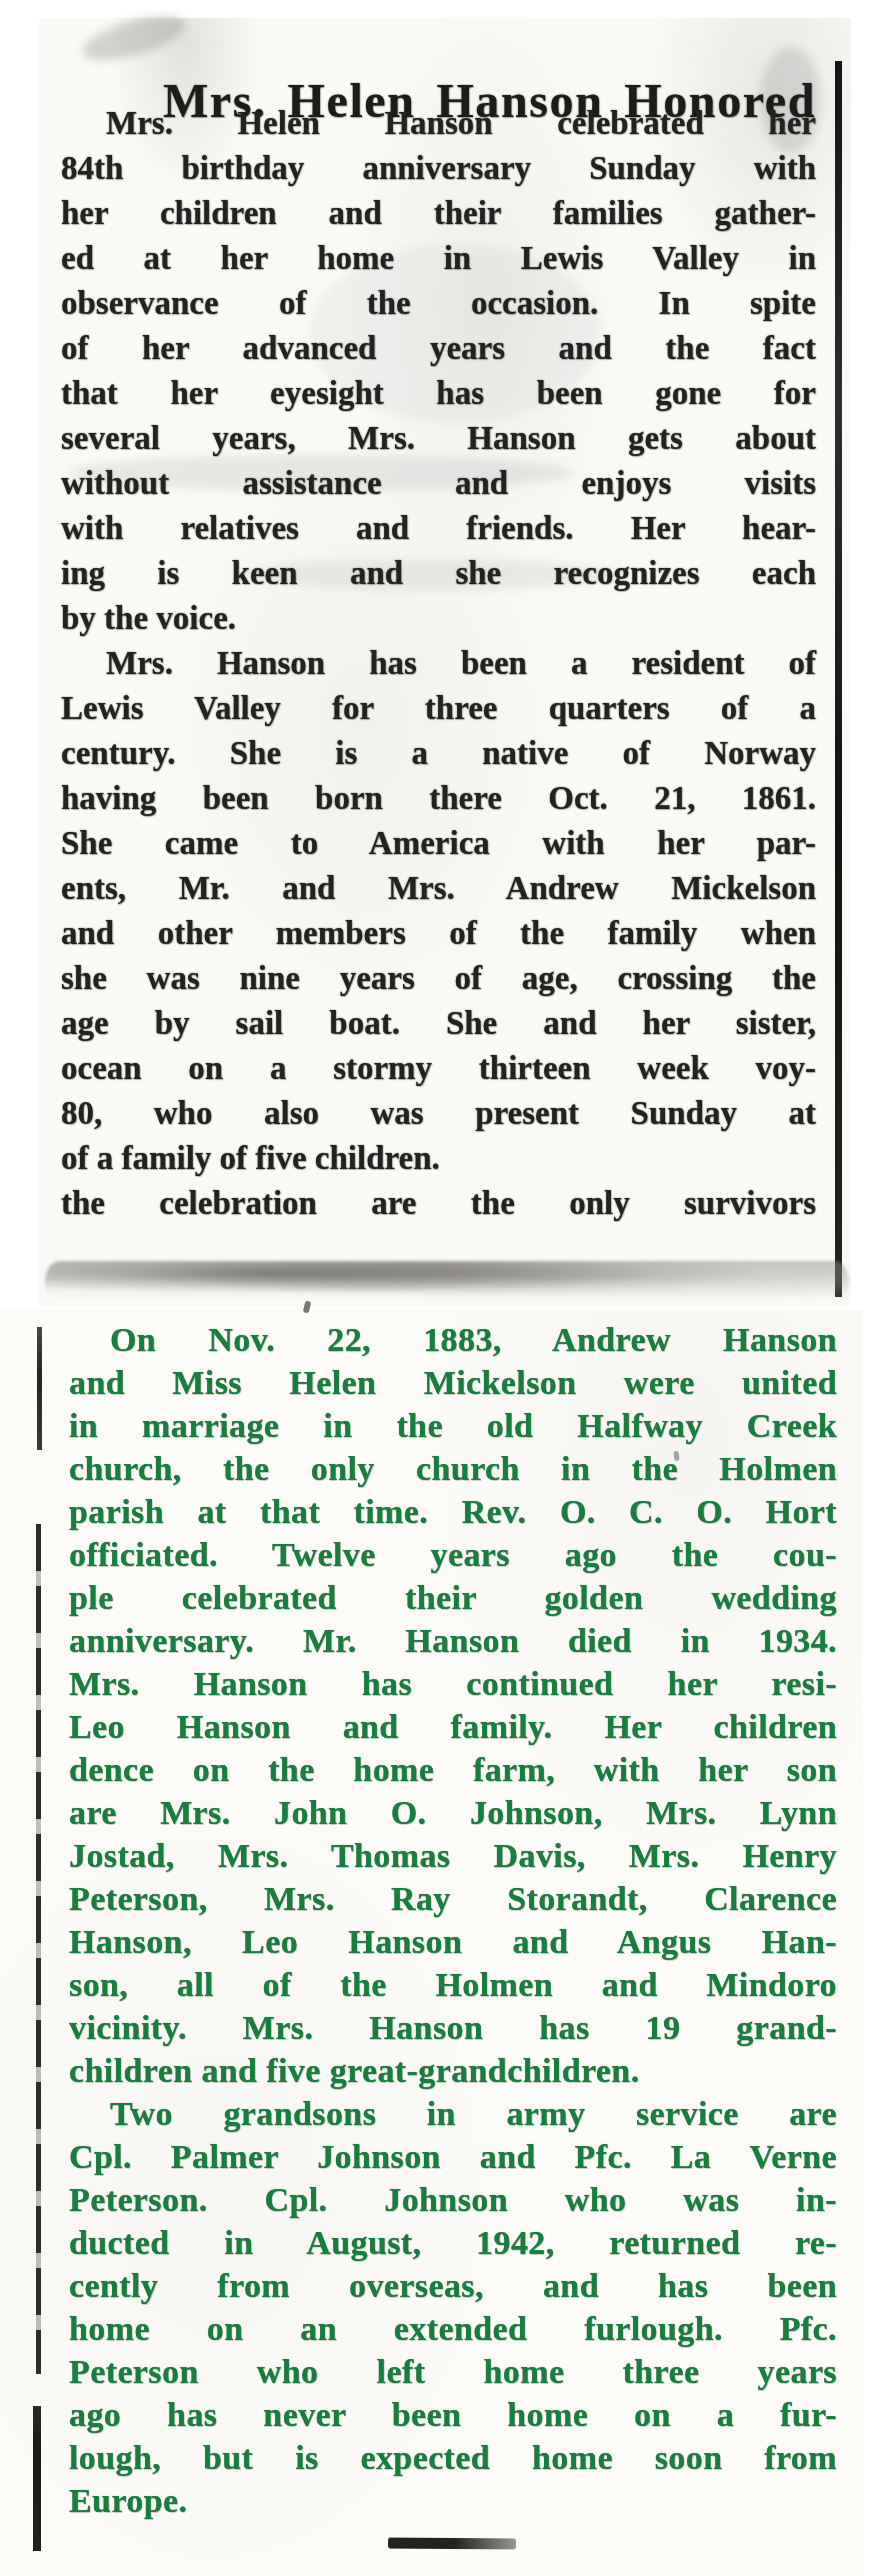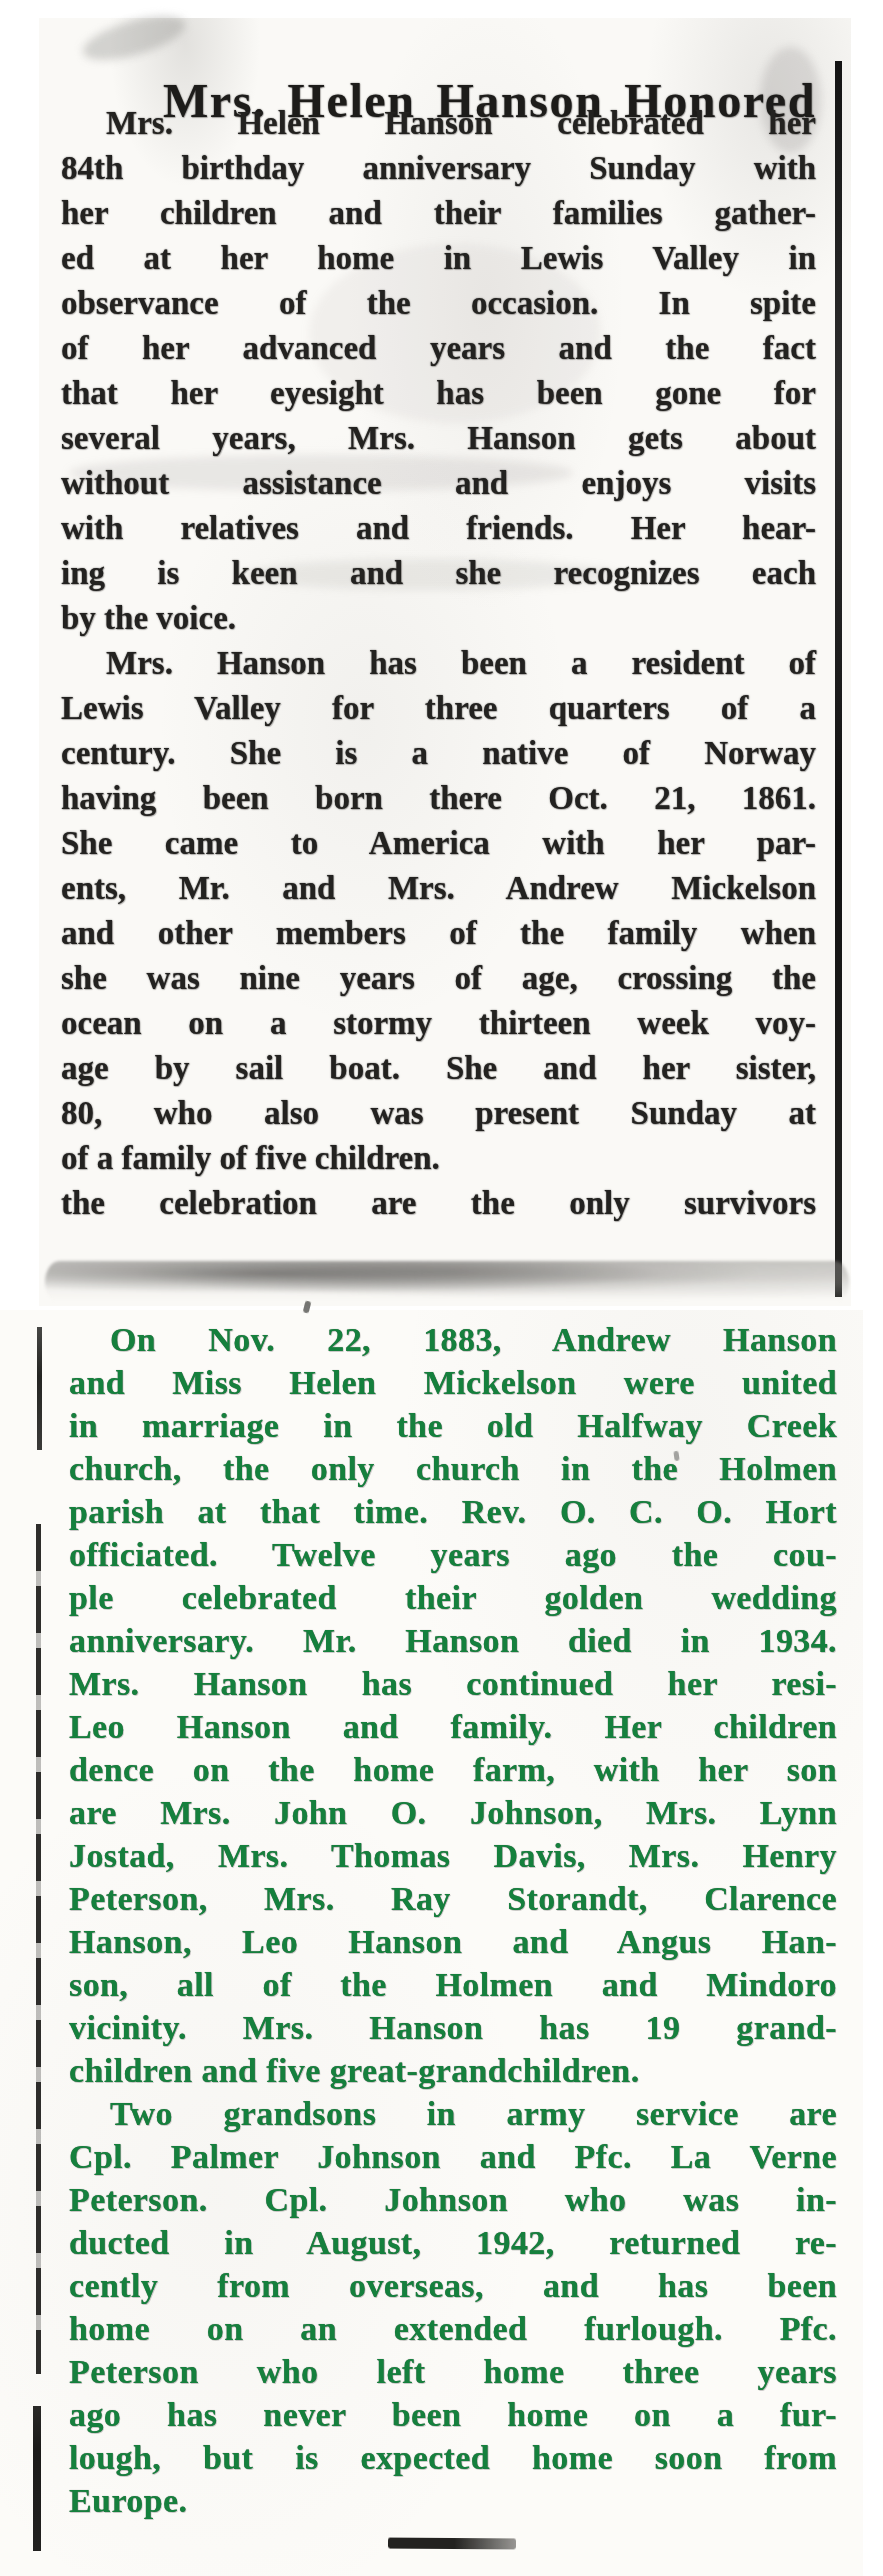--- a/index.html
+++ b/index.html
@@ -137,22 +137,22 @@
     </div>
   <div>
       <div class="line first">Mrs. Hanson has been a resident of</div>
       <div class="line">Lewis Valley for three quarters of a</div>
       <div class="line">century. She is a native of Norway</div>
       <div class="line">having been born there Oct. 21, 1861.</div>
       <div class="line">She came to America with her par-</div>
       <div class="line">ents, Mr. and Mrs. Andrew Mickelson</div>
       <div class="line">and other members of the family when</div>
       <div class="line">she was nine years of age, crossing the</div>
+      <div class="line">age by sail boat. She and her sister,</div>
       <div class="line">ocean on a stormy thirteen week voy-</div>
-      <div class="line">age by sail boat. She and her sister,</div>
       <div class="line">80, who also was present Sunday at</div>
       <div class="line plast">of a family of five children.</div>
       <div class="line">the celebration are the only survivors</div>
     </div>
 </div>
 
 <div class="abs torn1"></div>
 
 <div class="abs paper2"></div>
 <div class="abs rule-left2a"></div>

